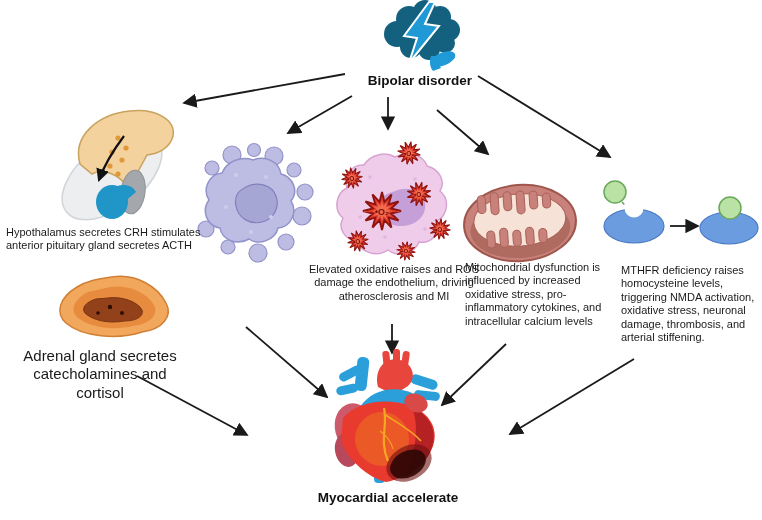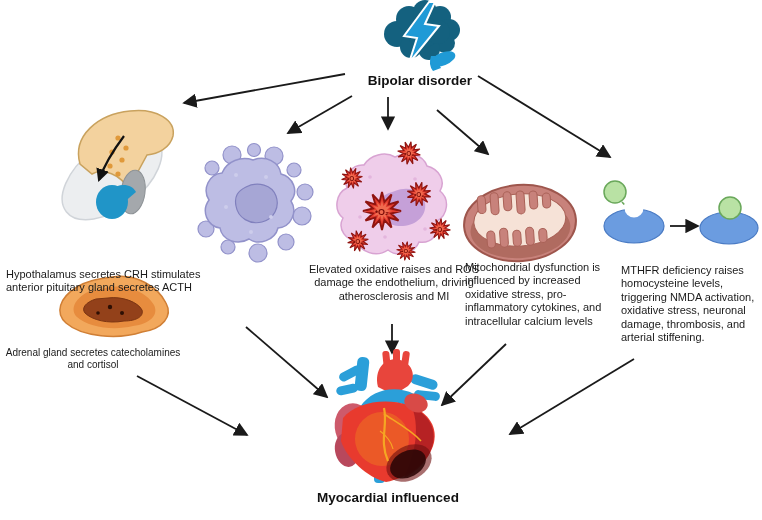--- a/index.html
+++ b/index.html
@@ -204,26 +204,26 @@
       <path d="M56,57 C60,74 51,90 60,110" stroke-width="2.2"></path>
       <path d="M56,63 C68,71 83,79 93,90" stroke-width="1.6"></path>
       <path d="M52,80 C58,84 64,92 65,98" stroke-width="1.2"></path>
     </g>
     <ellipse cx="88" cy="52" rx="12" ry="9" transform="rotate(20 88 52)" fill="#d84a47"></ellipse>
   </g>
 </svg>
 
 <div class="title" style="left:330px;top:73px;width:180px;">Bipolar disorder</div>
 
-<div class="cap" style="left:6px;top:226px;width:202px;margin-top:42px;">Hypothalamus secretes CRH stimulates anterior pituitary gland secretes ACTH</div>
+<div class="cap" style="left:6px;top:226px;width:202px;">Hypothalamus secretes CRH stimulates anterior pituitary gland secretes ACTH</div>
 
 
 <div class="cap center" style="left:306px;top:263px;width:176px;">Elevated oxidative raises and ROS damage the endothelium, driving atherosclerosis and MI</div>
 
 <div class="cap" style="left:465px;top:261px;width:156px;">Mitochondrial dysfunction is influenced by increased oxidative stress, pro-inflammatory cytokines, and intracellular calcium levels</div>
 
 <div class="cap" style="left:621px;top:264px;width:148px;">MTHFR deficiency raises homocysteine levels, triggering NMDA activation, oxidative stress, neuronal damage, thrombosis, and arterial stiffening.</div>
 
-<div class="cap center" style="left:2px;top:347px;width:182px;font-size:10px;">Adrenal gland secretes catecholamines and cortisol</div>
-
-<div class="title" style="left:300px;top:490px;width:176px;">Myocardial influenced</div>
+<div class="cap center" style="left:9px;top:347px;width:182px;font-size:15px;">Adrenal gland secretes catecholamines and cortisol</div>
+
+<div class="title" style="left:300px;top:490px;width:176px;">Myocardial accelerate</div>
 
 </div>
 
 </body></html>

